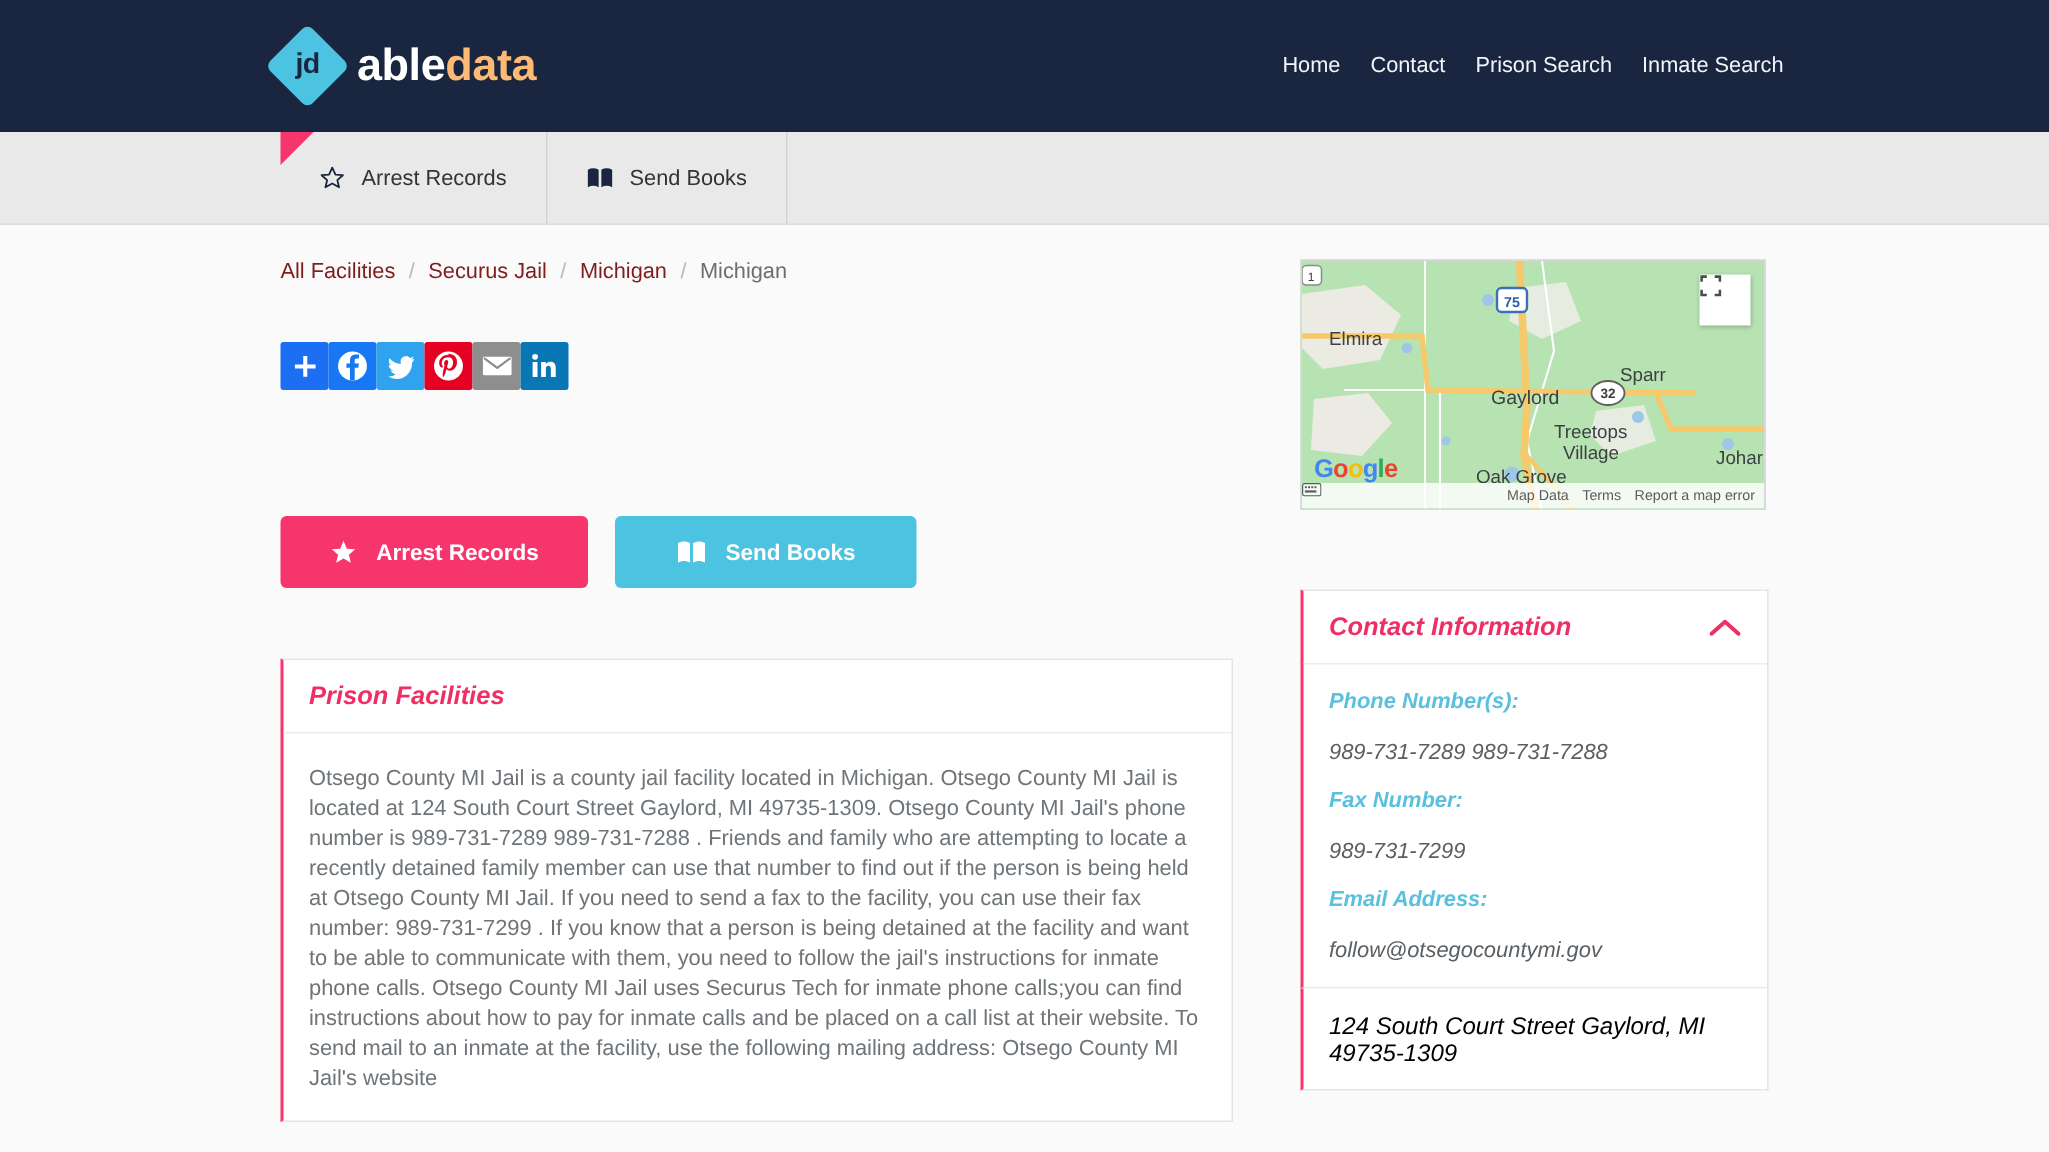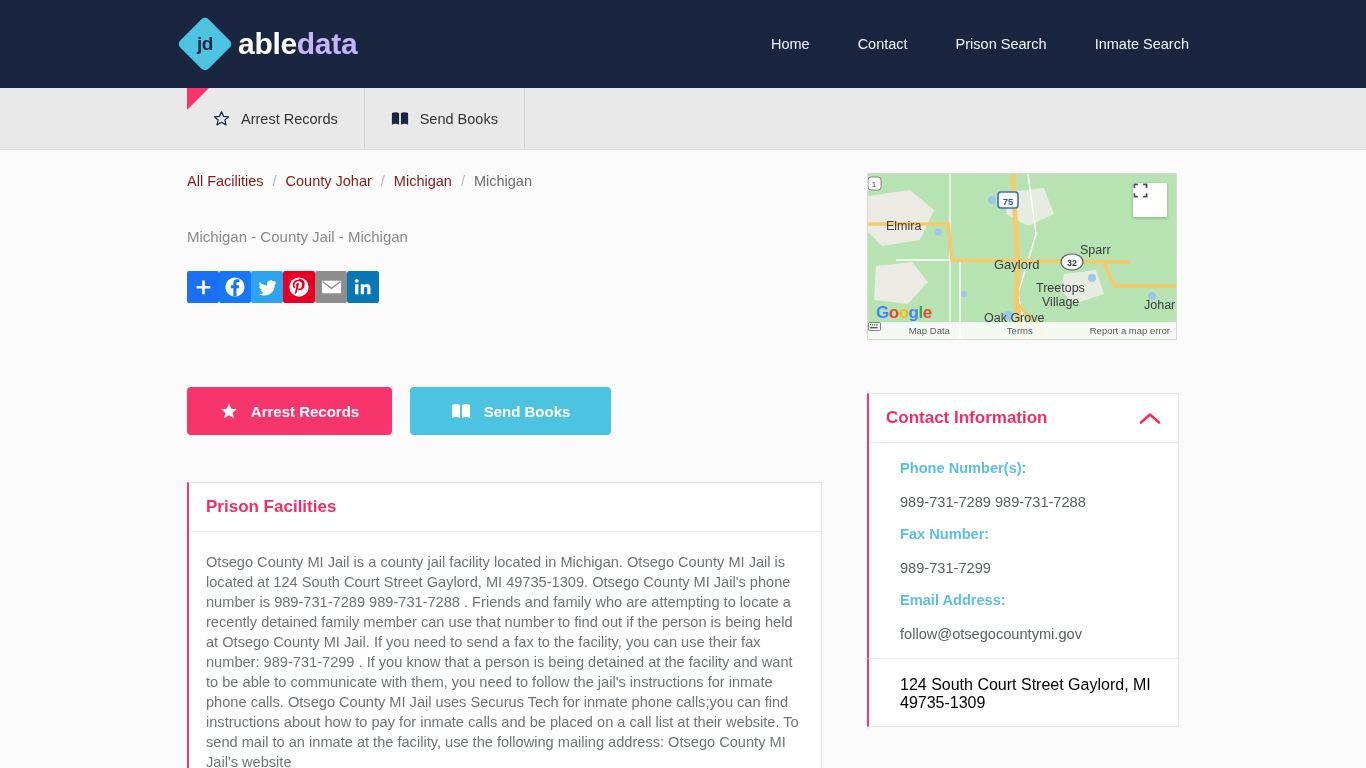--- a/index.html
+++ b/index.html
@@ -37,28 +37,28 @@
   }
   .logo-diamond span {
     transform: rotate(-45deg);
     color: #1a2640;
     font-weight: bold;
     font-size: 19px;
     letter-spacing: -0.5px;
   }
   .logo-text { font-size: 30px; font-weight: bold; letter-spacing: -0.3px; }
   .logo-text .a { color: #ffffff; }
-  .logo-text .b { color: #c4b5fd; }
+  .logo-text .b { color: #fdba74; }
 
   .main-nav {
     position: absolute;
     right: 177px;
     display: flex;
     align-items: center;
-    gap: 48px;
+    gap: 20px;
   }
   .main-nav a {
     color: #f2f4f7;
     font-size: 14.5px;
     text-decoration: none;
     font-weight: 500;
     white-space: nowrap;
   }
 
   
@@ -168,20 +168,21 @@
     border: 1px solid #e4e4e4;
     border-left: 2px solid #f7356d;
     margin-bottom: 0;
   }
   .panel-head {
     padding: 14px 17px;
     border-bottom: 1px solid #ececec;
     display: flex;
     align-items: center;
     justify-content: space-between;
+    font-style: italic;
   }
   .panel-head h3 {
     margin: 0;
     font-size: 17px;
     font-weight: bold;
     color: #ef2e63;
   }
   .chevron { cursor: pointer; display: inline-flex; }
   .panel-body {
     padding: 20px 17px 18px 17px;
@@ -206,21 +207,21 @@
   .map-footer {
     position: absolute; left: 0; right: 0; bottom: 0;
     height: 17px;
     background: rgba(255,255,255,0.82);
     display: flex; align-items: center; justify-content: flex-end;
     gap: 9px;
     padding-right: 6px;
     font-size: 9.5px;
     color: #5c5c5c;
   }
-  .map-footer span { white-space: nowrap; margin-left: 48px; }
+  .map-footer span { white-space: nowrap; }
   .gmark {
     position: absolute; left: 8px; bottom: 16px;
     font-size: 17px; font-weight: bold;
     letter-spacing: -0.5px;
     font-family: "Liberation Sans", sans-serif;
   }
   .gmark i { font-style: normal; }
   .fs-btn {
     position: absolute; right: 9px; top: 9px;
     width: 34px; height: 34px;
@@ -231,21 +232,21 @@
   }
   .maplabel { font-family: "Liberation Sans", sans-serif; fill: #3c4043; }
 
   
   .side-panel {
     background: #ffffff;
     border: 1px solid #e4e4e4;
     border-left: 2px solid #f7356d;
   }
   .side-panel + .side-panel { border-top: none; }
-  .side-body { padding: 17px 17px 14px 31px; }
+  .side-body { padding: 17px 17px 14px 17px; font-style: italic; }
   .field { margin-bottom: 14px; }
   .field:last-child { margin-bottom: 0; }
   .field .lbl {
     display: block;
     font-size: 14.6px;
     font-weight: bold;
     color: #5bc0de;
     margin-bottom: 3px;
   }
   .field .val {
@@ -301,28 +302,27 @@
 </div>
 
 <div class="page">
   <div class="container">
 
     <div class="col-left">
 
       <div class="breadcrumb">
         <a href="#">All Facilities</a>
         <span class="sep">/</span>
-        <a href="#">County Johar</a>
+        <a href="#">Securus Jail</a>
         <span class="sep">/</span>
         <a href="#">Michigan</a>
         <span class="sep">/</span>
         <span class="cur">Michigan</span>
       </div>
 
-      <p class="subtitle">Michigan - County Jail - Michigan</p>
 
       <div class="share-row">
         <div class="share-btn" style="background:#1c6ef2">
           <svg width="19" height="19" viewBox="0 0 24 24">
               <path d="M10.3 3h3.4v7h7v3.4h-7v7h-3.4v-7h-7V10h7z" fill="#fff"></path>
             </svg>
         </div>
         <div class="share-btn" style="background:#1877f2">
           <svg width="22" height="22" viewBox="0 0 24 24">
             <circle cx="12" cy="12" r="10.5" fill="#fff"></circle>

